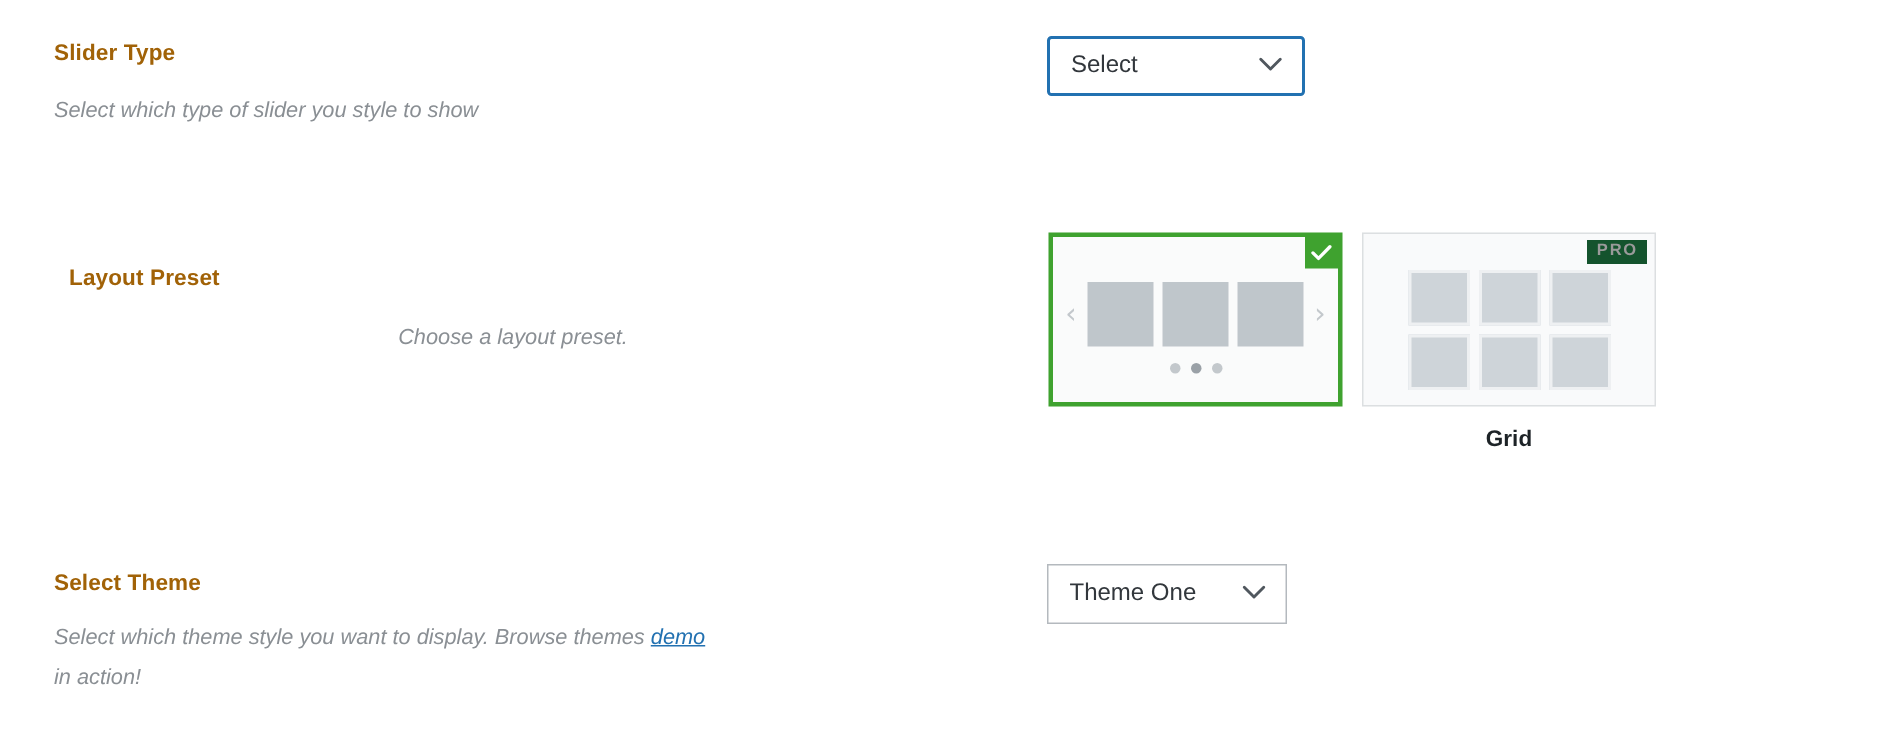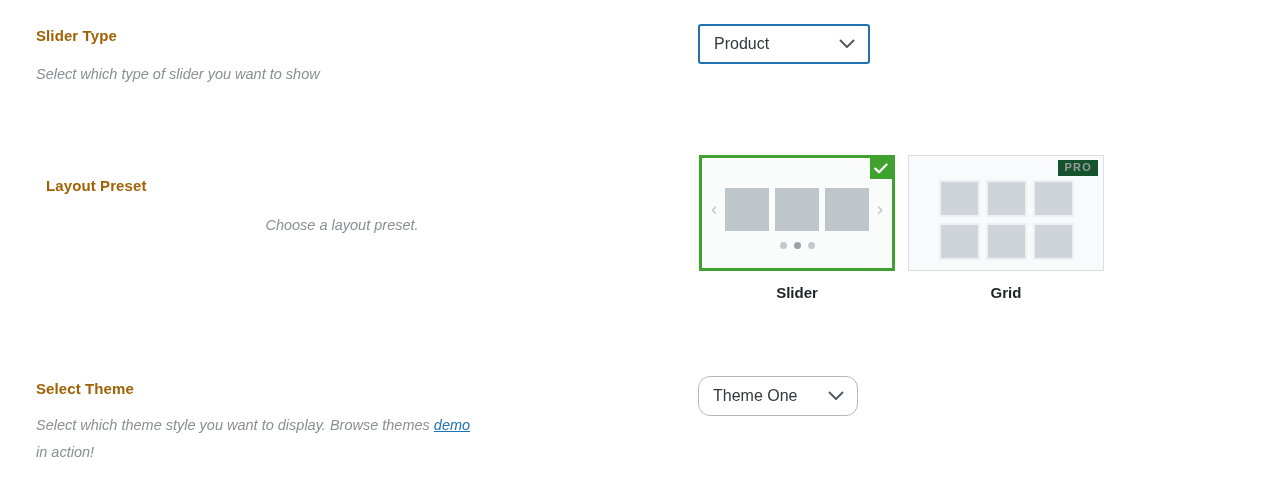--- a/index.html
+++ b/index.html
@@ -57,21 +57,21 @@
   #row-select-theme .field-desc  { margin-top: 13px; }
 
   
   .select-control {
     position: absolute;
     display: flex;
     align-items: center;
     justify-content: space-between;
     box-sizing: border-box;
     background: #ffffff;
-    border-radius: 12px;
+    border-radius: 0;
     cursor: pointer;
     padding: 0 13px 0 14px;
   }
   .select-control .select-value {
     font-size: 16px;
     color: #32373c;
     line-height: 1;
     white-space: nowrap;
   }
   .select-control .chev {
@@ -230,25 +230,25 @@
     box-sizing: content-box;
   }
 </style>
 </head>
 <body>
 
 <div class="settings-page">
 
   <div class="field-row" id="row-slider-type">
     <div class="field-label">Slider Type</div>
-    <div class="field-desc">Select which type of slider you want to show</div>
+    <div class="field-desc">Select which type of slider you style to show</div>
   </div>
 
   <div class="select-control" id="select-slider-type">
-    <span class="select-value">Product</span>
+    <span class="select-value">Select</span>
     <span class="chev">
       <svg width="16" height="10" viewBox="0 0 16 10" aria-hidden="true">
         <path d="M1.5 1.5 L8 8 L14.5 1.5" fill="none" stroke="#50575e" stroke-width="1.9" stroke-linecap="round" stroke-linejoin="round"></path>
       </svg>
     </span>
   </div>
 
   <div class="field-row" id="row-layout-preset">
     <div class="field-label">Layout Preset</div>
     <div class="field-desc">Choose a layout preset.</div>
@@ -274,21 +274,20 @@
           <span class="dot active"></span>
           <span class="dot"></span>
         </div>
 
         <div class="check-badge">
           <svg width="14" height="11" viewBox="0 0 14 11" aria-hidden="true">
             <path d="M1.3 5.6 L5 9.3 L12.6 1.5" fill="none" stroke="#ffffff" stroke-width="2.2" stroke-linecap="round" stroke-linejoin="round"></path>
           </svg>
         </div>
       </div>
-      <div class="preset-caption">Slider</div>
     </div>
 
     <div class="preset-item" id="preset-grid">
       <div class="preset-card">
 
         <div class="grid-mock">
           <span class="grid-row">
             <span class="cell"></span>
             <span class="cell"></span>
             <span class="cell"></span>

